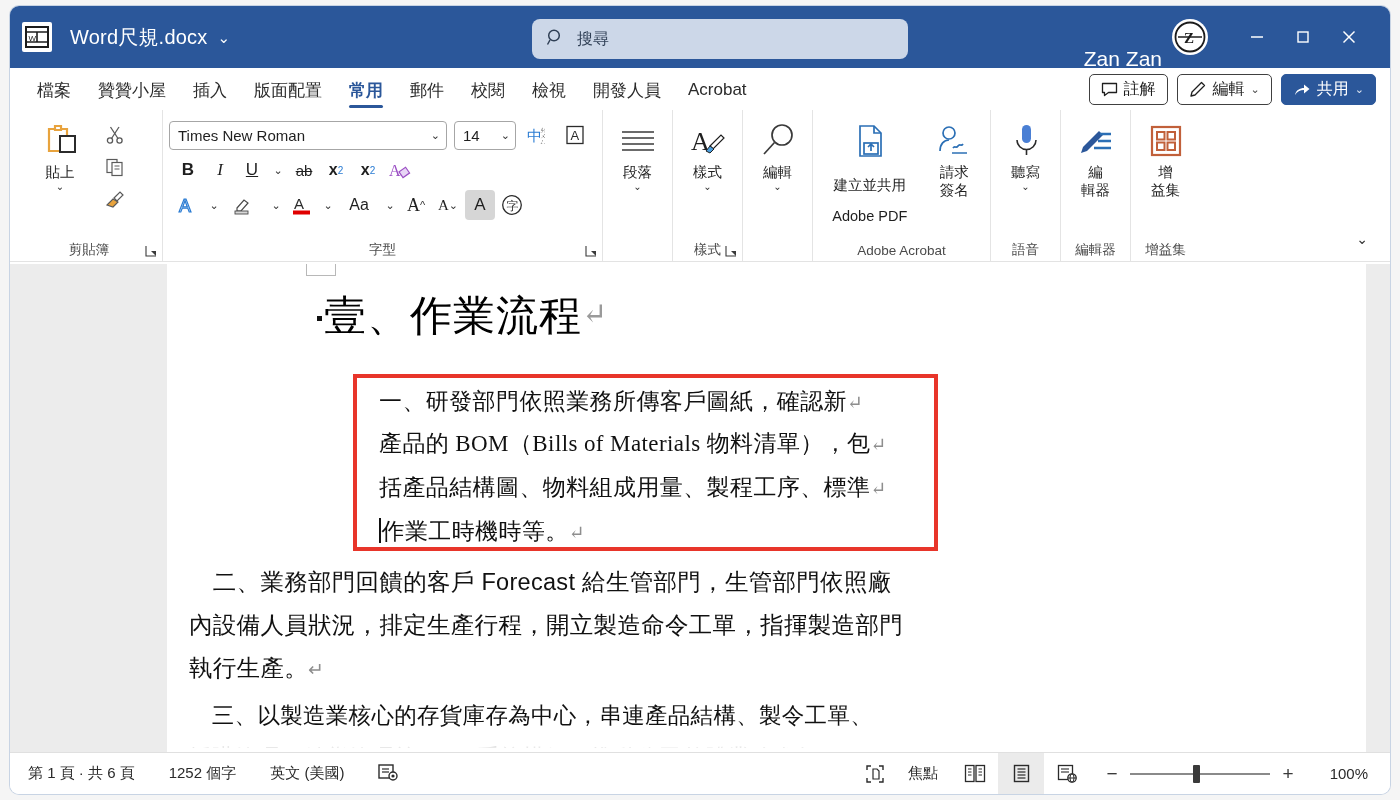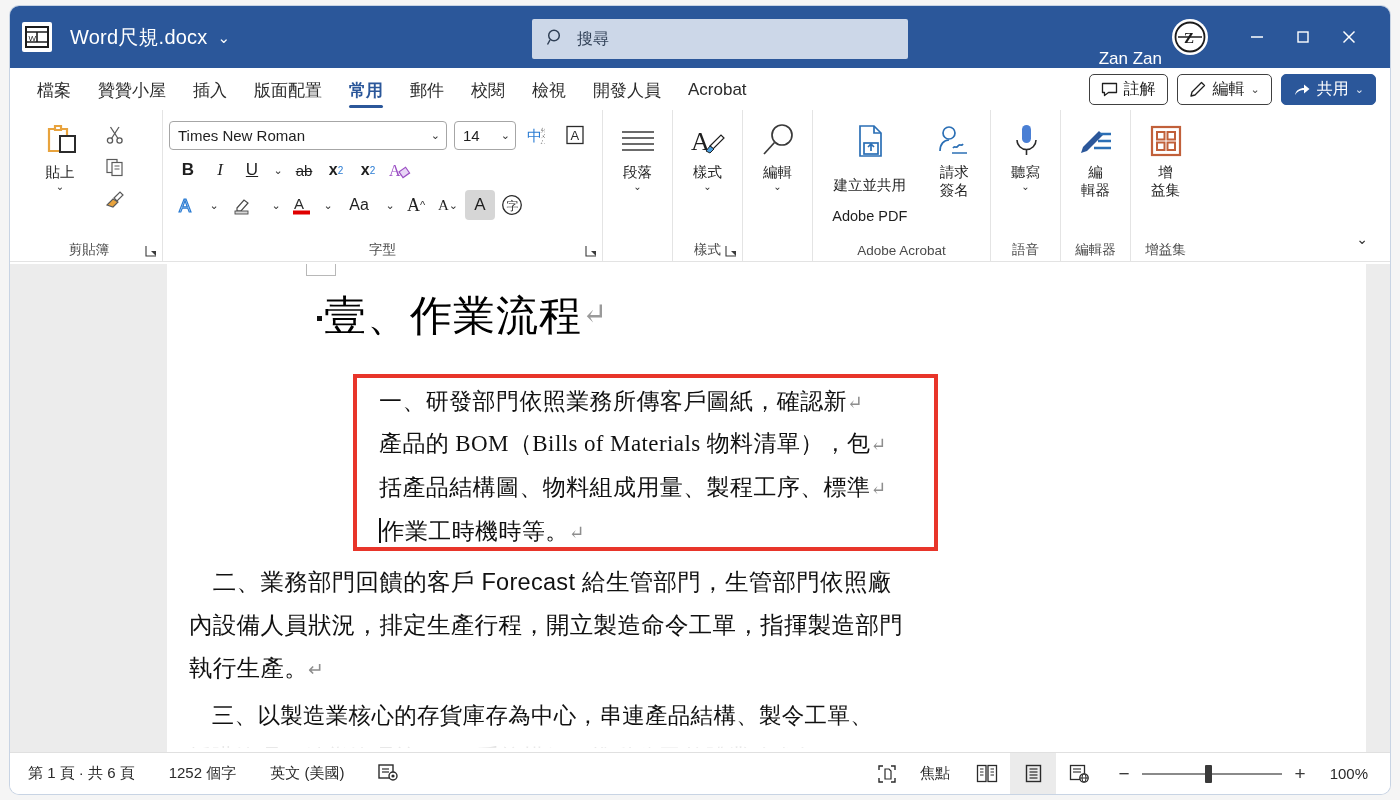--- a/index.html
+++ b/index.html
@@ -56,39 +56,39 @@
     color: #ffffff;
     font-size: 15px;
     line-height: 1;
     cursor: pointer;
   }
   .search-wrap {
     position: absolute;
     left: 522px; top: 13px;
     width: 376px; height: 40px;
     background: #ccd7e8;
-    border-radius: 2px;
+    border-radius: 8px;
     display: flex; align-items: center;
     padding: 0 14px;
     cursor: text;
   }
   .search-icon { flex: none; margin-right: 12px; }
   .search-placeholder {
     color: #2f3f55;
     font-size: 16px;
     user-select: none;
   }
   .title-right {
     position: absolute;
     right: 0; top: 0; height: 62px;
     display: flex; align-items: center;
   }
   .user-name {
     color: #ffffff;
-    font-size: 17px;
+    font-size: 21px;
     margin-right: 10px;
     white-space: nowrap;
     margin-top: 44px;
   }
   .avatar {
     width: 36px; height: 36px;
     border-radius: 50%;
     background: #ffffff;
     display: flex; align-items: center; justify-content: center;
     margin-right: 26px;
@@ -376,21 +376,21 @@
     position: relative; cursor: pointer;
   }
   .zoom-thumb {
     position: absolute;
     left: 63px; top: -8px;
     width: 7px; height: 18px;
     background: #3a3a3a;
     border-radius: 1px;
     cursor: grab;
   }
-  .zoom-pct { font-size: 15px; margin-left: 14px; width: 46px; text-align: right; }
+  .zoom-pct { font-size: 15px; margin-left: 26px; width: 46px; text-align: right; }
 </style>
 </head>
 <body>
 
 <div id="app">
 <div class="window">
 
   <div class="titlebar">
     <div class="word-logo">
       <svg width="26" height="26" viewBox="0 0 26 26">

